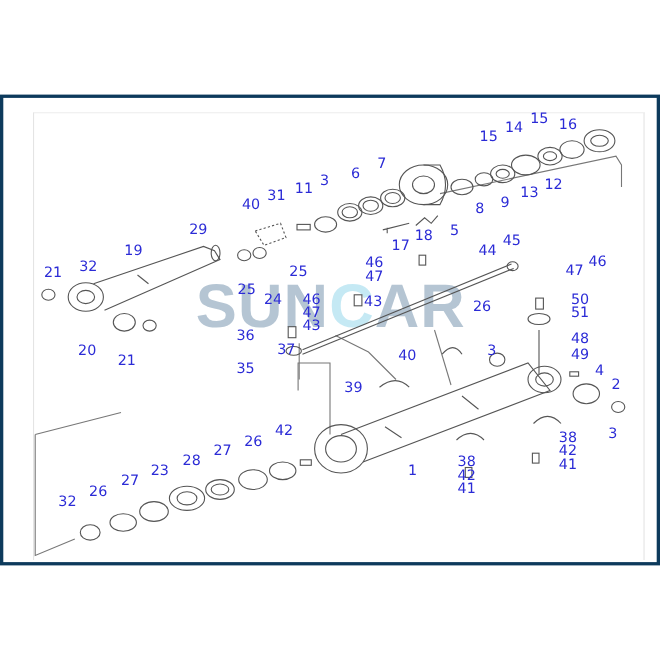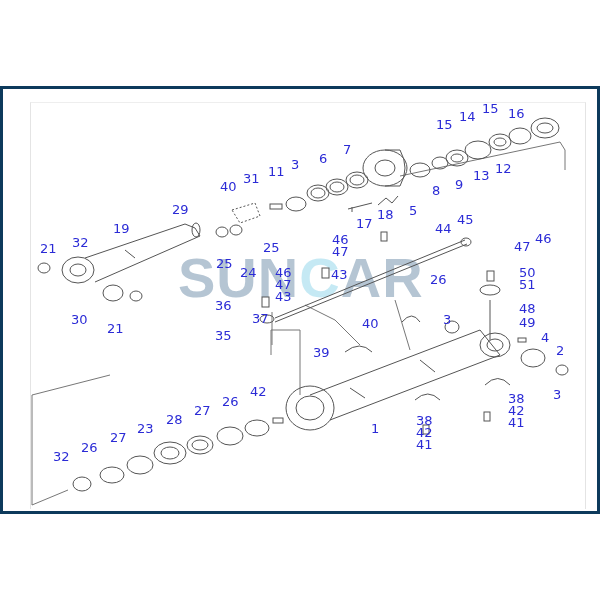--- a/index.html
+++ b/index.html
@@ -166,21 +166,21 @@
     <span class="lbl" style="left: 430px; top: 273px;">26</span>
     <span class="lbl" style="left: 519px; top: 266px;">50</span>
     <span class="lbl" style="left: 519px; top: 278px;">51</span>
     <span class="lbl" style="left: 519px; top: 302px;">48</span>
     <span class="lbl" style="left: 519px; top: 316px;">49</span>
     <span class="lbl" style="left: 215px; top: 299px;">36</span>
     <span class="lbl" style="left: 215px; top: 312px; margin-left: 37px;">37</span>
     <span class="lbl" style="left: 215px; top: 329px;">35</span>
     <span class="lbl" style="left: 362px; top: 317px;">40</span>
     <span class="lbl" style="left: 443px; top: 313px;">3</span>
-    <span class="lbl" style="left: 71px; top: 313px;">30</span>
+    <span class="lbl" style="left: 71px; top: 313px;">20</span>
     <span class="lbl" style="left: 107px; top: 322px;">21</span>
     <span class="lbl" style="left: 313px; top: 346px;">39</span>
     <span class="lbl" style="left: 541px; top: 331px;">4</span>
     <span class="lbl" style="left: 556px; top: 344px;">2</span>
     <span class="lbl" style="left: 553px; top: 388px;">3</span>
     <span class="lbl" style="left: 508px; top: 392px;">38</span>
     <span class="lbl" style="left: 508px; top: 404px;">42</span>
     <span class="lbl" style="left: 508px; top: 416px;">41</span>
     <span class="lbl" style="left: 250px; top: 385px;">42</span>
     <span class="lbl" style="left: 222px; top: 395px;">26</span>

